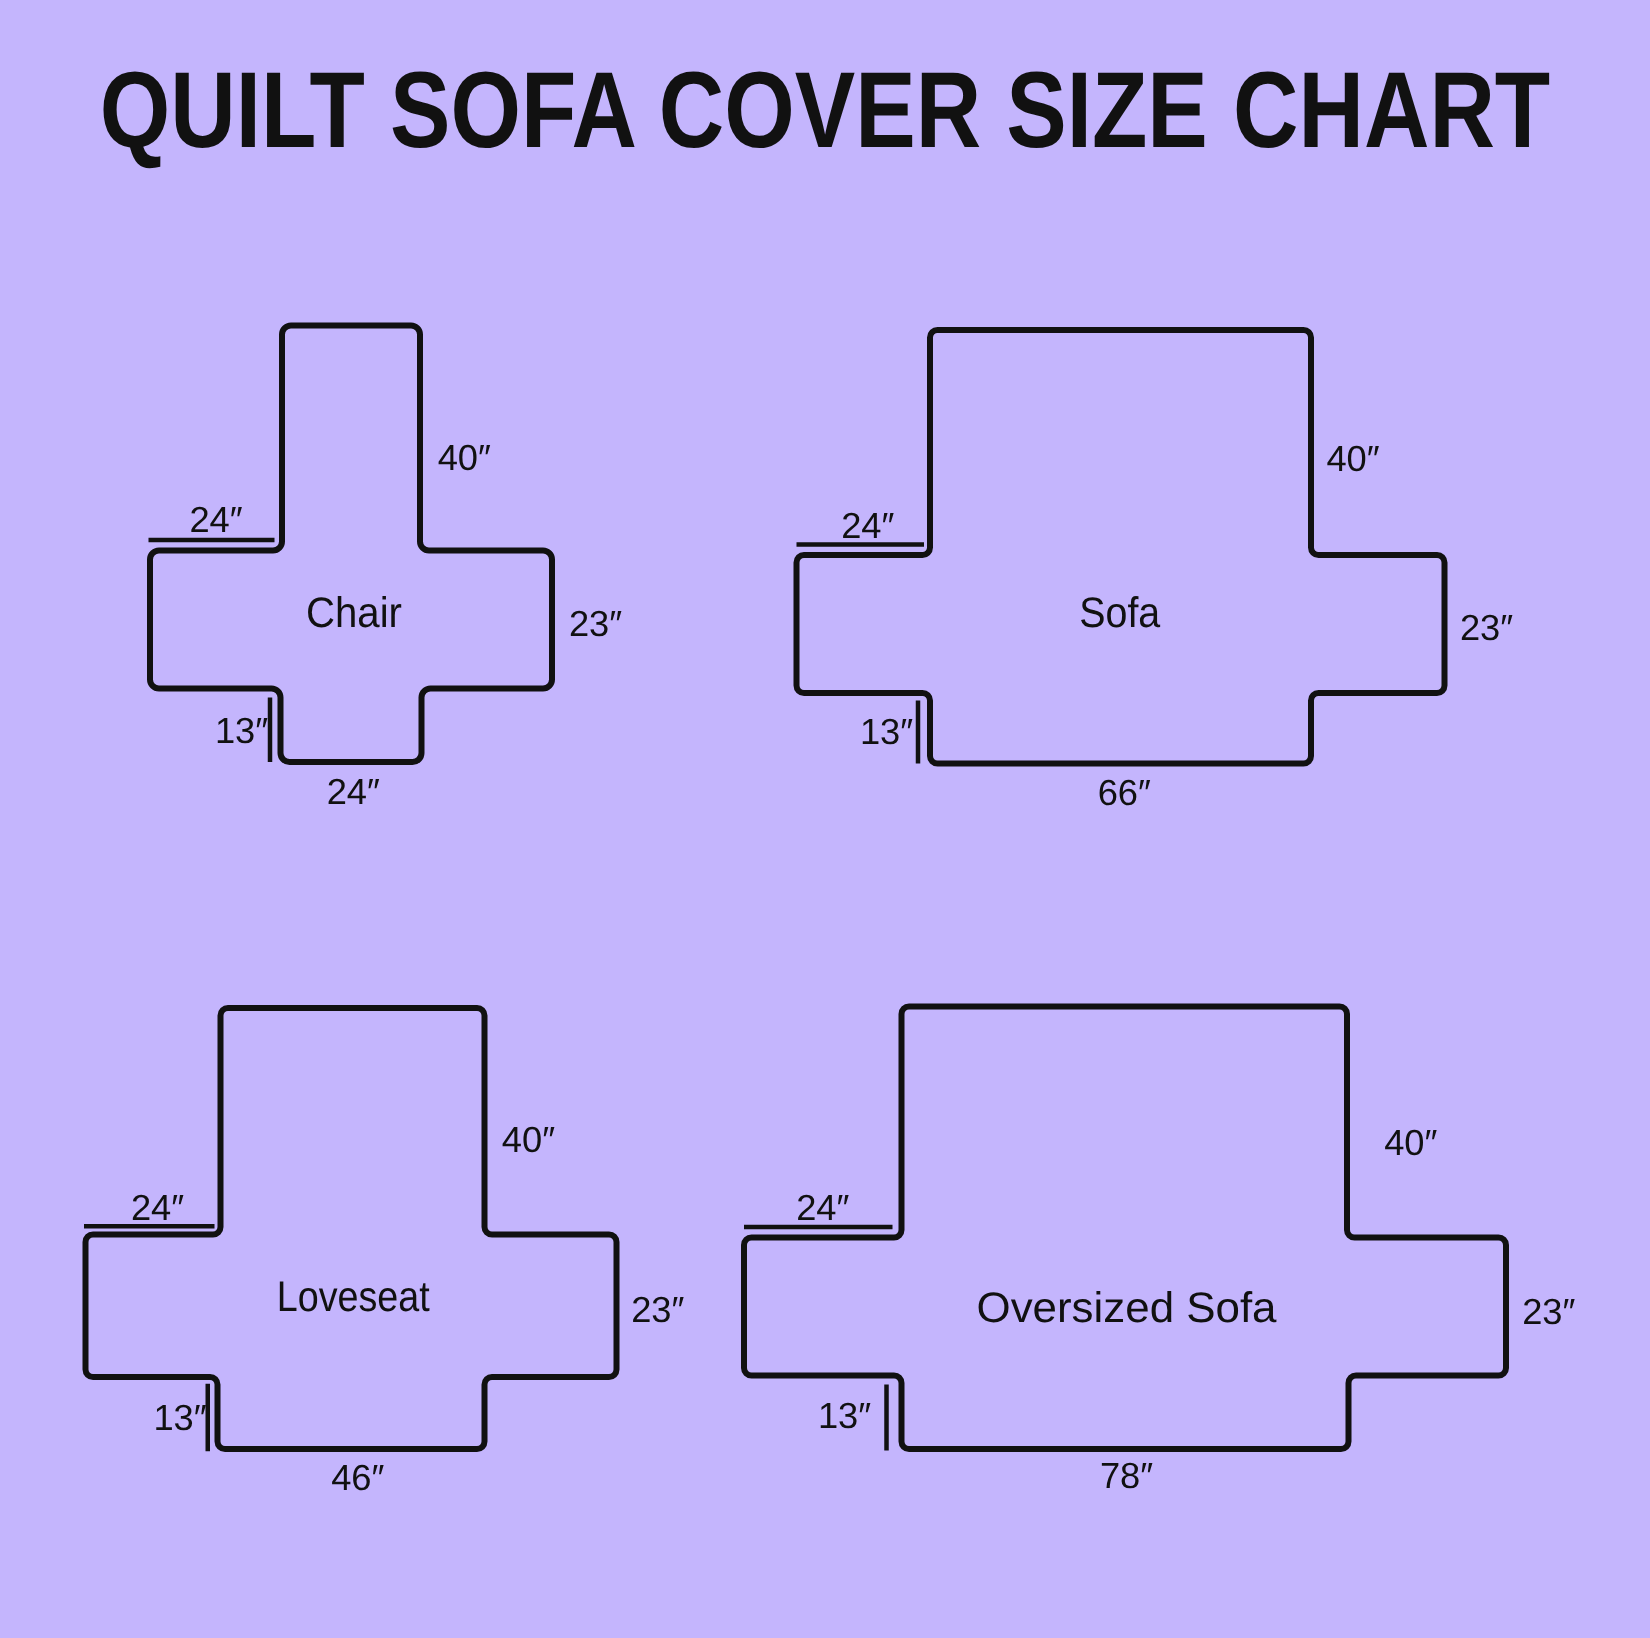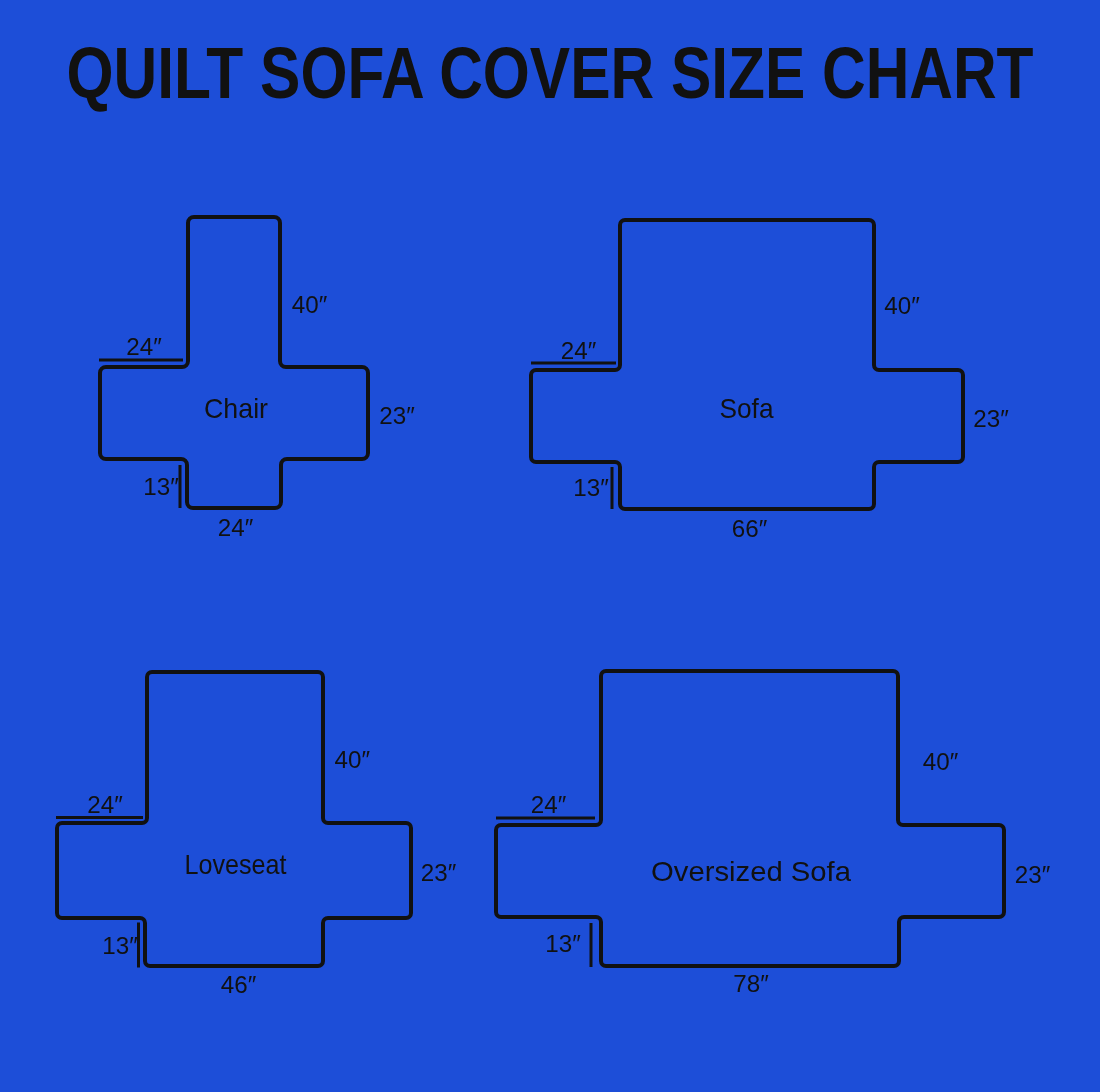--- a/index.html
+++ b/index.html
@@ -1,16 +1,16 @@
 <!DOCTYPE html>
 <html><head>
 <meta charset="utf-8">
 <style>
   html,body{margin:0;padding:0;background:#ffffff;}
-  .page{position:relative;width:1100px;height:1092px;background:#1d4ed8;overflow:hidden;}
+  .page{position:relative;width:1100px;height:1092px;background:#c4b5fd;overflow:hidden;}
   svg{position:absolute;left:0;top:0;}
   text{font-family:"Liberation Sans",sans-serif;fill:#111111;}
 </style>
 </head>
 <body>
 <div class="page">
 <svg width="1100" height="1092" viewBox="0 0 1100 1092">
 
   <text x="550" y="98" text-anchor="middle" font-size="72" font-weight="bold" textLength="967" lengthAdjust="spacingAndGlyphs">QUILT SOFA COVER SIZE CHART</text>
 

